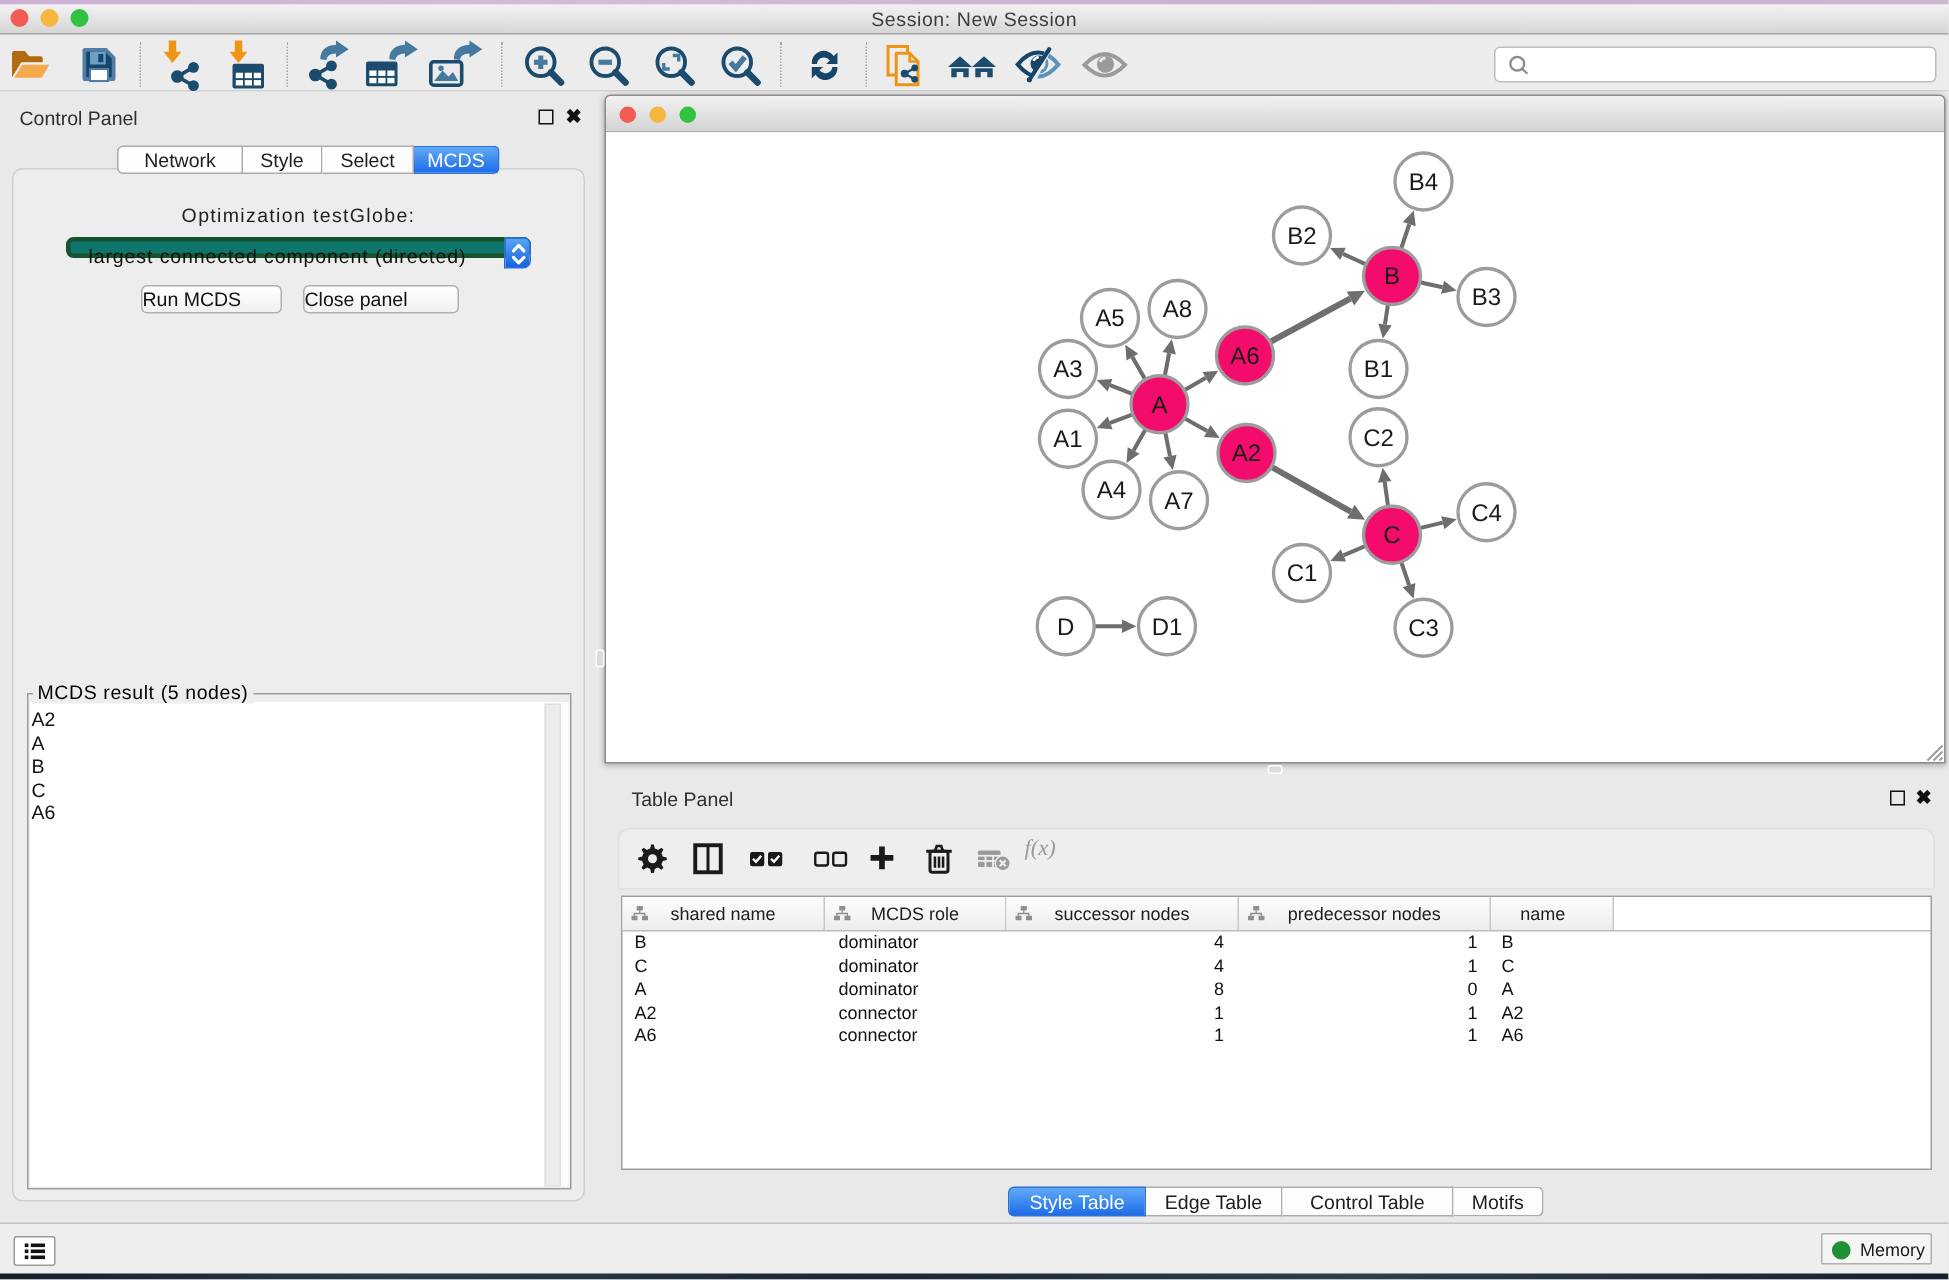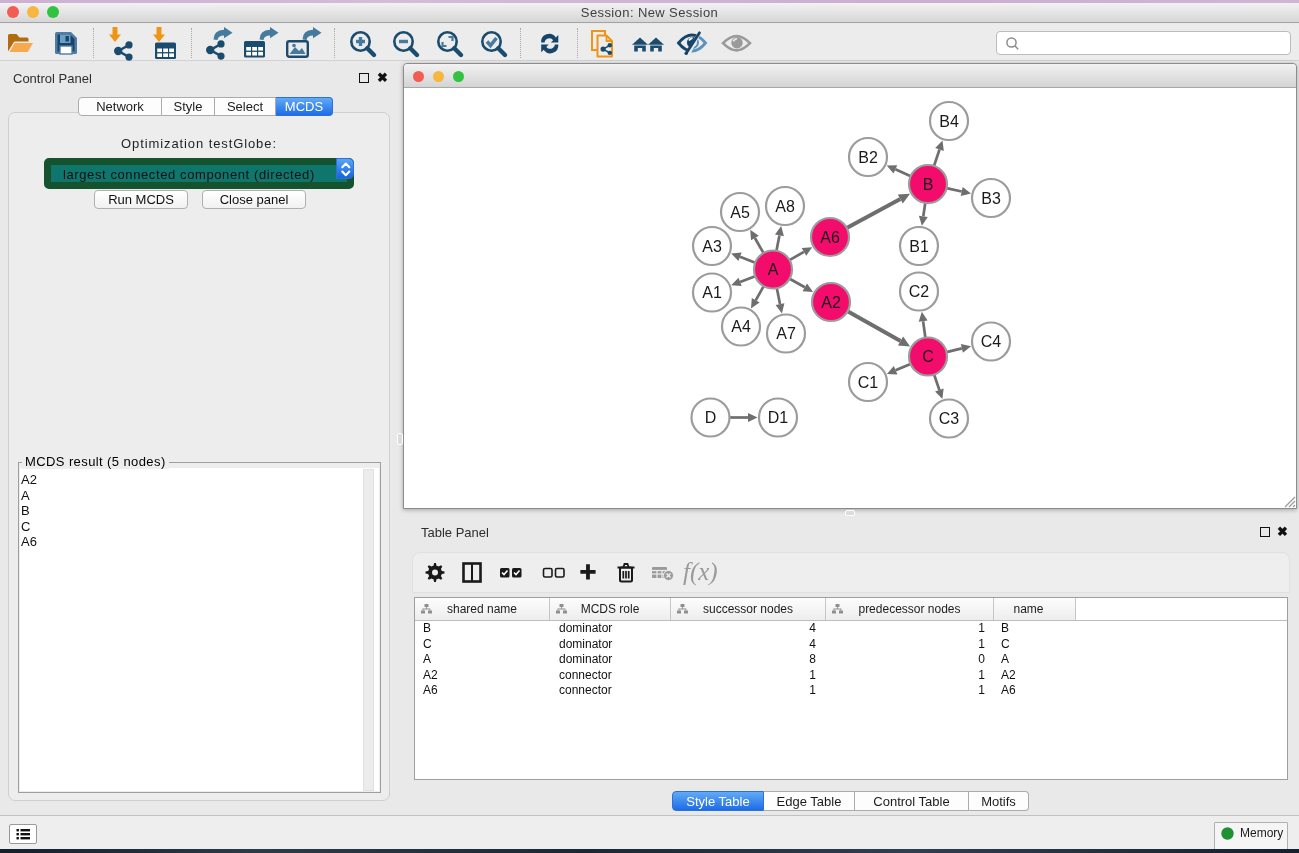--- a/index.html
+++ b/index.html
@@ -19,23 +19,23 @@
 #cp-float{left:359px;top:73px;width:10px;height:10px;border:1.5px solid #111}
 #cp-close{left:377px;top:70px;font-size:13px;font-weight:bold;color:#111}
 #cp-inner{left:8px;top:112px;width:382px;height:689px;background:#ededed;border:1px solid #cfcfcf;border-radius:7px}
 .tabrow{display:flex}
 .tab{height:19px;border:1px solid #ababab;border-left:none;background:#fdfdfd;font-size:13px;color:#1c1c1c;text-align:center;line-height:18px}
 .tab.first{border-left:1px solid #ababab;border-radius:4px 0 0 4px}
 .tab.last{border-radius:0 4px 4px 0}
 .tab.sel{background:linear-gradient(#62aaf6,#1c6ce8);color:#fff;border-color:#2e71d4}
 #cp-tabs{left:78px;top:97px}
 #optlabel{left:9px;top:136px;width:380px;text-align:center;font-size:13px;color:#1f1f1f;letter-spacing:0.9px}
-#dropdown{left:44px;top:158px;width:310px;height:31px;background:#0f766e;border:7px solid #14532d;border-radius:5px;font-size:13px;color:#111;line-height:19px;padding-left:12px;letter-spacing:0.6px}
+#dropdown{left:44px;top:158px;width:310px;height:14px;background:#0f766e;border:3px solid #14532d;border-radius:5px;font-size:13px;color:#111;line-height:19px;padding-left:12px;letter-spacing:0.6px}
 #ddcap{left:336px;top:158px;width:18px;height:21px;background:linear-gradient(#58a5f8,#1663dd);border-radius:0 5px 5px 0;border:1px solid #2e71d4}
-.btn{height:19px;background:linear-gradient(#ffffff,#f1f1f1);border:1px solid #b0b0b0;border-radius:4px;font-size:13px;color:#111;text-align:center;line-height:17px}
+.btn{height:19px;background:linear-gradient(#ffffff,#f1f1f1);border:1px solid #b0b0b0;border-radius:4px;font-size:13px;color:#111;text-align:left;line-height:17px}
 #btn-run{left:94px;top:190px;width:94px}
 #btn-close{left:202px;top:190px;width:104px}
 #resultbox{left:18px;top:462px;width:363px;height:331px;border:1px solid #9e9e9e}
 #resulttitle{left:22px;top:454px;font-size:13px;color:#000000;background:#ededed;padding:0 3px;letter-spacing:0.4px}
 #resultwhite{left:20px;top:468px;width:359px;height:323px;background:#fff}
 #resultlist{left:21px;top:472px;font-size:13px;color:#111;line-height:15.5px}
 #resultscroll{left:363px;top:469px;width:11px;height:322px;background:#ececec;border:1px solid #e0e0e0}
 
 #netwin{left:403px;top:63px;width:894px;height:446px;background:#fff;border:1px solid #8c8c8c;border-radius:4px 4px 0 0;box-shadow:0 1px 4px rgba(0,0,0,0.3)}
 #nettitle{left:0;top:0;width:892px;height:24px;background:linear-gradient(#f2f2f2,#d4d4d4);border-bottom:1px solid #a8a8a8;border-radius:4px 4px 0 0}
@@ -50,21 +50,21 @@
 .th{top:0;height:22px;background:linear-gradient(#fdfdfd,#ededed);border-right:1px solid #c6c6c6;font-size:12px;color:#1d1d1d;text-align:center;line-height:22px}
 #thead-line{left:0;top:22px;width:872px;height:0;border-top:1px solid #bdbdbd}
 .td{font-size:12px;color:#111;height:15.5px;line-height:15.5px}
 
 #bottabs{left:672px;top:791px}
 .btab{height:20px;line-height:19px}
 
 #statussep{left:0;top:815px;width:1299px;height:0;border-top:1px solid #c2c2c2}
 #statusbar{left:0;top:816px;width:1299px;height:33px;background:#eeeeee}
 #listbtn{left:9px;top:824px;width:28px;height:20px;background:#fff;border:1px solid #9a9a9a;border-radius:2px}
-#membtn{left:1214px;top:822px;width:74px;height:32px;background:#f5f5f5;border:1px solid #b0b0b0;border-radius:1px;font-size:12px;color:#1a1a1a;line-height:21px;padding-left:25px}
+#membtn{left:1214px;top:822px;width:74px;height:21px;background:#f5f5f5;border:1px solid #b0b0b0;border-radius:1px;font-size:12px;color:#1a1a1a;line-height:21px;padding-left:25px}
 #darkstrip{left:0;top:849px;width:1299px;height:4px;background:linear-gradient(90deg,#141f2c,#2a3b4a 20%,#1a2836 45%,#2e3f50 70%,#15202e)}
 svg{position:absolute;overflow:visible}
 </style></head>
 <body>
 <div class="abs" id="purple"></div>
 <div class="abs" id="titlebar"></div>
 <div class="abs light" style="left:7px;background:#f25c52"></div>
 <div class="abs light" style="left:26.5px;background:#f6b63f"></div>
 <div class="abs light" style="left:47px;background:#32c241"></div>
 <div class="abs" id="apptitle">Session: New Session</div>
@@ -415,21 +415,21 @@
     <rect x="1" y="5" width="15" height="11" rx="1" fill="#9a9a9a"></rect>
     <g stroke="#eee" stroke-width="1.2">
       <line x1="1" y1="8.5" x2="16" y2="8.5"></line>
       <line x1="6" y1="8.5" x2="6" y2="16"></line>
       <line x1="11" y1="8.5" x2="11" y2="16"></line>
       <line x1="1" y1="12" x2="16" y2="12"></line>
     </g>
 <circle cx="17.5" cy="13.5" r="5" fill="#9a9a9a" stroke="#eee" stroke-width="1"></circle>
     <path d="M15.5 11.5 L19.5 15.5 M19.5 11.5 L15.5 15.5" stroke="#eee" stroke-width="1.5"></path>
   </svg>
-<div class="abs" style="left:683px;top:558px;font-family:'Liberation Serif',serif;font-style:italic;font-size:25px;color:#9a9a9a">f(x)</div>
+<div class="abs" style="left:683px;top:558px;font-family:'Liberation Serif',serif;font-style:italic;font-size:15px;color:#9a9a9a">f(x)</div>
 <div class="abs" id="tptable">
 <div class="abs th" style="left:0px;width:135px">shared name</div>
 <div class="abs" style="left:6px;top:6px">
       <svg width="11" height="10" viewBox="0 0 11 10">
         <g fill="#8f8f8f">
           <rect x="3.5" y="0" width="4" height="3"></rect>
           <rect x="0" y="6.5" width="4" height="3"></rect>
           <rect x="7" y="6.5" width="4" height="3"></rect>
           <path d="M5 3 L5.9 3 L5.9 4.5 L9.4 4.5 L9.4 6.5 L8.4 6.5 L8.4 5.5 L2.4 5.5 L2.4 6.5 L1.4 6.5 L1.4 4.5 L5 4.5 Z"></path>
         </g>

